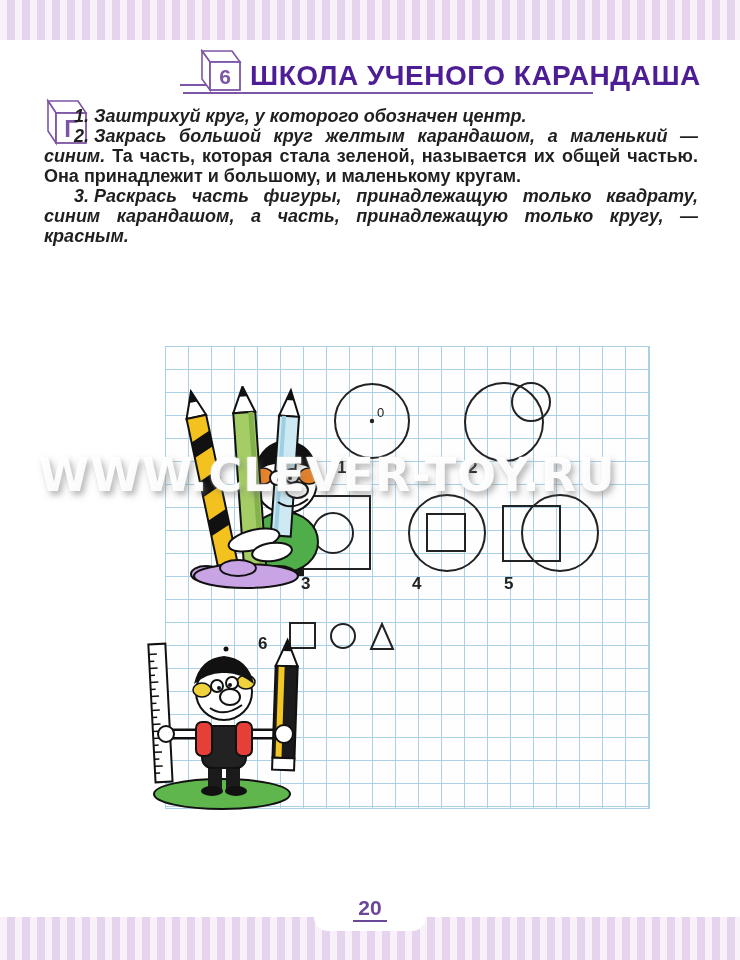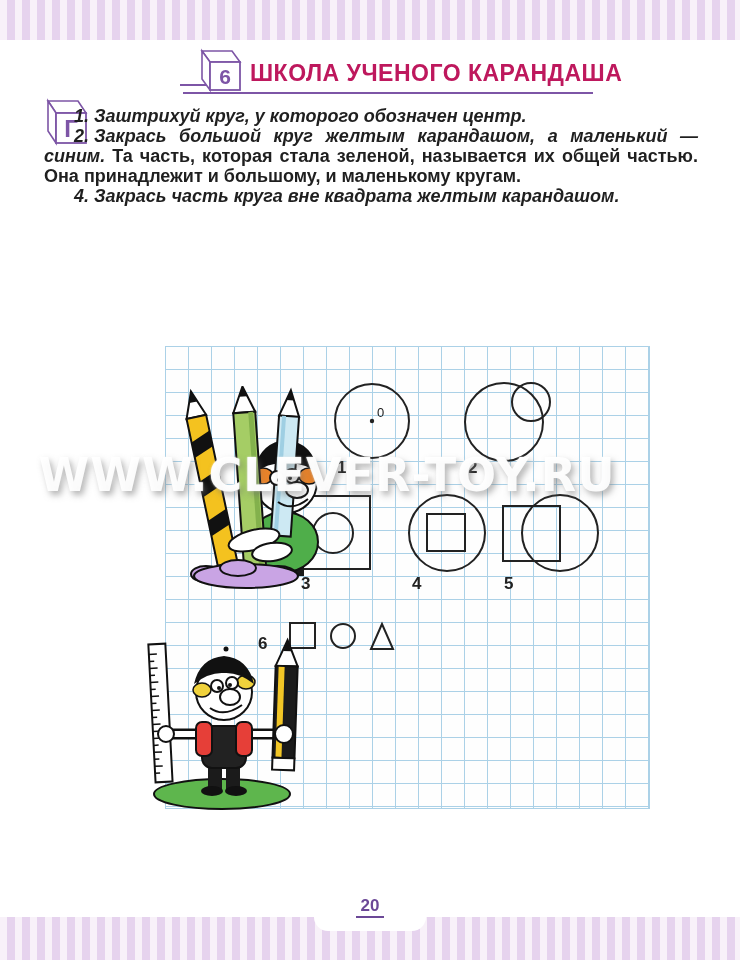--- a/index.html
+++ b/index.html
@@ -12,21 +12,21 @@
   .stripes.top{top:0;height:40px;}
   .stripes.bottom{top:917px;height:43px;}
   .notch{position:absolute;left:314px;top:917px;width:112px;height:14px;background:#ffffff;
          border-radius:0 0 14px 14px;}
 
   
   .hdr-tick{position:absolute;left:180px;top:84px;width:30px;height:2px;background:#7d55a6;}
   .hdr-underline{position:absolute;left:183px;top:92px;width:410px;height:2px;background:#7d55a6;}
   .hdr-cube{position:absolute;left:198px;top:48px;}
   .hdr-title{position:absolute;left:250px;top:60px;width:360px;
-    font-size:23px;font-weight:bold;color:#be185d;letter-spacing:.5px;white-space:nowrap;}
+    font-size:28px;font-weight:bold;color:#4c1d95;letter-spacing:.5px;white-space:nowrap;}
   .letter-cube{position:absolute;left:42px;top:96px;}
   .cube-num{font-family:"Liberation Sans",sans-serif;font-weight:bold;fill:#7d55a6;}
 
   
   .tasks{position:absolute;left:44px;top:106px;width:654px;text-align:justify;
          font-size:18px;line-height:20px;font-weight:bold;}
   .tasks p{margin:0;text-indent:30px;}
   .it{font-style:italic;}
   .tnum{font-style:italic;margin-right:5px;}
 
@@ -47,21 +47,21 @@
   .char2{left:122px;top:634px;}
 
   
   .watermark{position:absolute;left:0;top:448px;width:654px;text-align:center;
     font-size:46px;font-weight:bold;letter-spacing:1px;color:rgba(255,255,255,.93);
     text-shadow:3px 4px 6px rgba(110,110,110,.5),0 0 2px rgba(255,255,255,.9);
     font-family:"DejaVu Sans",sans-serif;}
 
   
   .pagenum{position:absolute;left:340px;top:896px;width:60px;text-align:center;}
-  .pagenum span{font-size:17px;font-weight:bold;color:#6b4897;border-bottom:2px solid #6b4897;padding:0 5px 1px;}
+  .pagenum span{font-size:21px;font-weight:bold;color:#6b4897;border-bottom:2px solid #6b4897;padding:0 5px 1px;}
 </style>
 </head>
 <body>
 
 <div class="page">
 
   <div class="stripes top"></div>
   <div class="stripes bottom"></div>
   <div class="notch"></div>
 
@@ -78,21 +78,21 @@
   <svg class="letter-cube" width="52" height="54" viewBox="0 0 52 54">
     <polygon points="14,17 44,17 36,5 6,5" fill="#ffffff" stroke="#7d55a6" stroke-width="1.6"></polygon>
     <polygon points="14,17 6,5 6,35 14,47" fill="#ffffff" stroke="#7d55a6" stroke-width="1.6"></polygon>
     <rect x="14" y="17" width="30" height="30" fill="#ffffff" stroke="#7d55a6" stroke-width="1.8"></rect>
     <text class="cube-num" x="29" y="41" font-size="24" text-anchor="middle">Г</text>
   </svg>
 
   <div class="tasks">
     <p><span class="tnum">1.</span><span class="it">Заштрихуй круг, у которого обозначен центр.</span><span></span></p>
     <p><span class="tnum">2.</span><span class="it">Закрась большой круг желтым карандашом, а маленький — синим.</span><span> Та часть, которая стала зеленой, называется их общей частью. Она принадлежит и большому, и маленькому кругам.</span></p>
-    <p><span class="tnum">4.</span><span class="it">Закрась часть круга вне квадрата желтым карандашом.</span><span></span></p>
+    <p><span class="tnum">3.</span><span class="it">Раскрась часть фигуры, принадлежащую только квадрату, синим карандашом, а часть, принадлежащую только кругу, — красным.</span><span></span></p>
   </div>
 
   <div class="grid"></div>
 
   <svg class="figures" width="484" height="466" viewBox="0 0 484 466">
 
     <g>
       <circle class="shape" cx="207" cy="75" r="37"></circle>
       <circle cx="207" cy="75" r="2.2" fill="#222"></circle>
       <text class="small" x="212" y="71">0</text>

